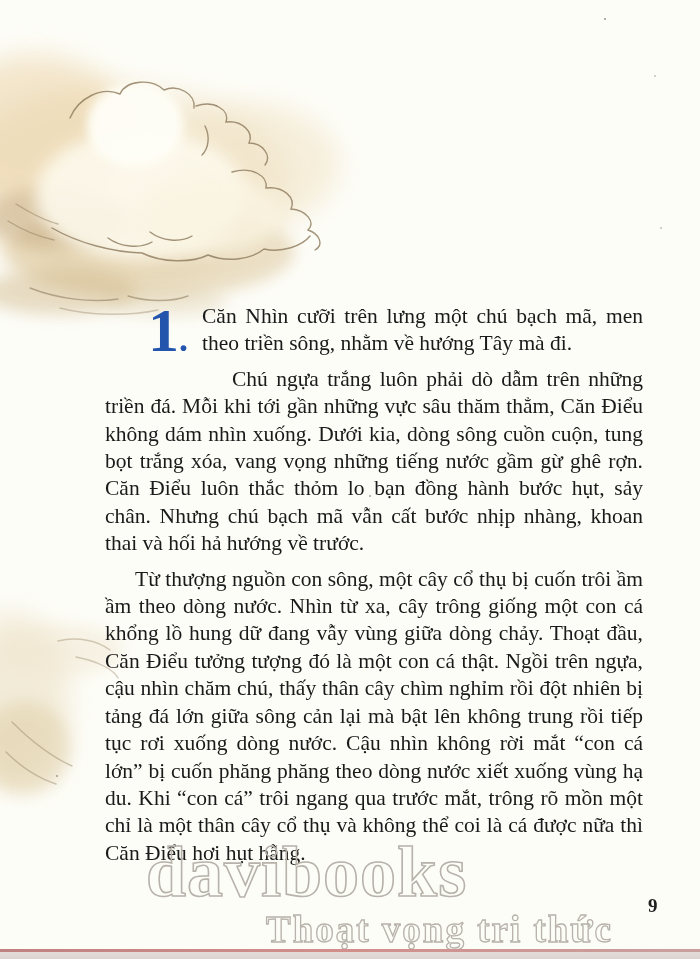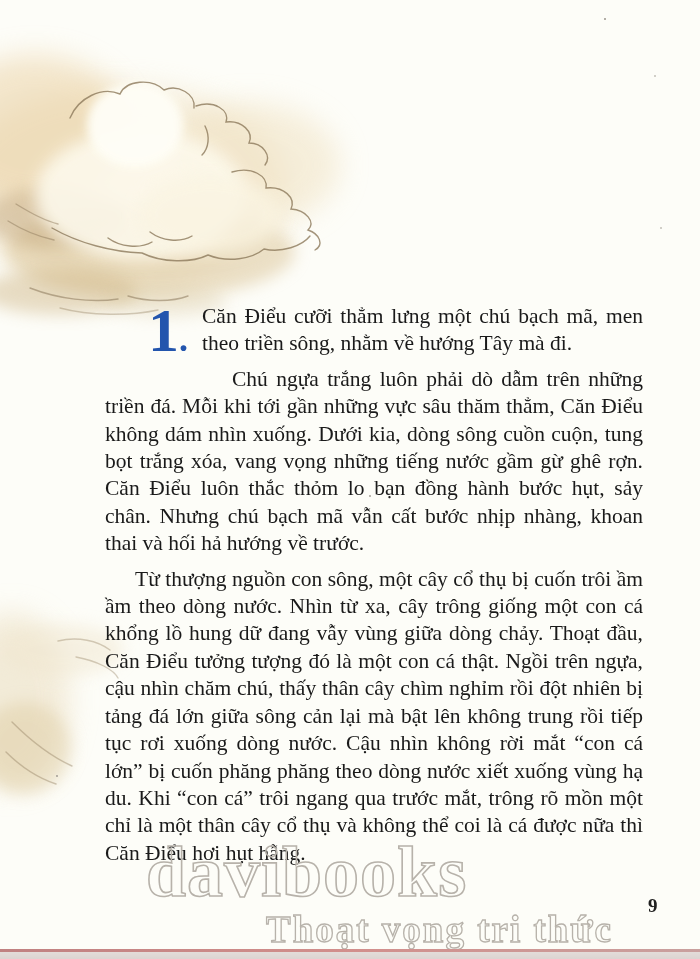--- a/index.html
+++ b/index.html
@@ -136,21 +136,21 @@
       <circle cx="655" cy="76" r="0.8"></circle>
       <circle cx="661" cy="228" r="0.8"></circle>
       <circle cx="370" cy="496" r="0.9"></circle>
       <circle cx="57" cy="776" r="0.9"></circle>
     </g>
   </svg>
 
   <div class="content">
 
     <p class="para first">
-      <span class="dropcap"><span class="dc-num">1</span><span class="dc-dot">.</span></span><span>Căn Điểu cưỡi thẳm lưng một chú bạch mã, men theo triền sông, nhằm về hướng Tây mà đi.</span>
+      <span class="dropcap"><span class="dc-num">1</span><span class="dc-dot">.</span></span><span>Căn Nhìn cưỡi trên lưng một chú bạch mã, men theo triền sông, nhằm về hướng Tây mà đi.</span>
     </p>
 
     <p class="para"><span>Chú ngựa trắng luôn phải dò dẫm trên những triền đá. Mỗi khi tới gần những vực sâu thăm thẳm, Căn Điểu không dám nhìn xuống. Dưới kia, dòng sông cuồn cuộn, tung bọt trắng xóa, vang vọng những tiếng nước gầm gừ ghê rợn. Căn Điểu luôn thắc thỏm lo bạn đồng hành bước hụt, sảy chân. Nhưng chú bạch mã vẫn cất bước nhịp nhàng, khoan thai và hối hả hướng về trước.</span></p>
 
     <p class="para"><span>Từ thượng nguồn con sông, một cây cổ thụ bị cuốn trôi ầm ầm theo dòng nước. Nhìn từ xa, cây trông giống một con cá khổng lồ hung dữ đang vẫy vùng giữa dòng chảy. Thoạt đầu, Căn Điểu tưởng tượng đó là một con cá thật. Ngồi trên ngựa, cậu nhìn chăm chú, thấy thân cây chìm nghỉm rồi đột nhiên bị tảng đá lớn giữa sông cản lại mà bật lên không trung rồi tiếp tục rơi xuống dòng nước. Cậu nhìn không rời mắt “con cá lớn” bị cuốn phăng phăng theo dòng nước xiết xuống vùng hạ du. Khi “con cá” trôi ngang qua trước mắt, trông rõ mồn một chỉ là một thân cây cổ thụ và không thể coi là cá được nữa thì Căn Điểu hơi hụt hẫng.</span></p>
   </div>
 
   <div class="wm-brand">davibooks</div>
   <div class="wm-tagline">Thoạt vọng tri thức</div>
 

